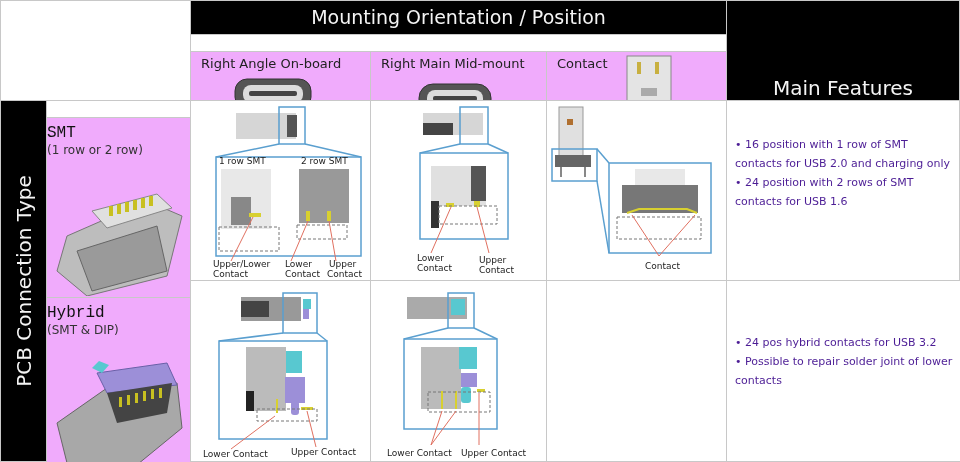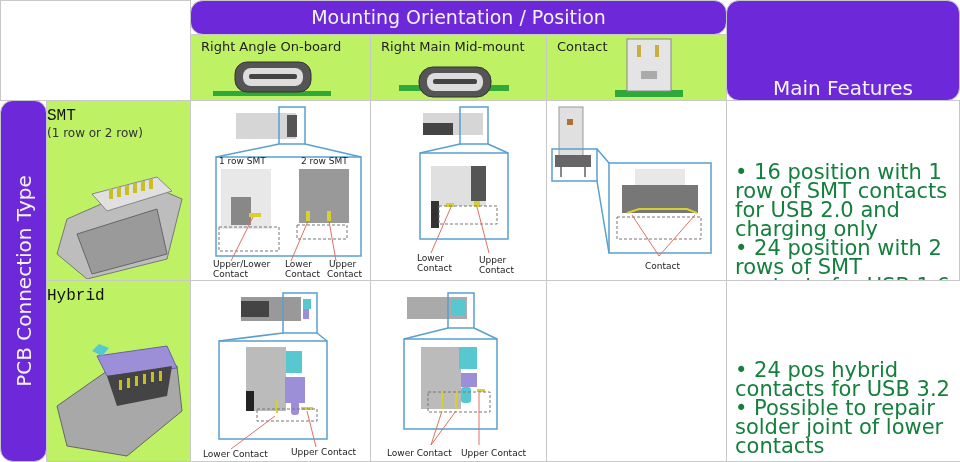--- a/index.html
+++ b/index.html
@@ -1,27 +1,27 @@
 <!DOCTYPE html>
 <html><head>
 <meta charset="utf-8">
 <style>
   * { box-sizing: border-box; margin: 0; padding: 0; }
   body { width: 960px; height: 462px; background: #ffffff; font-family: "DejaVu Sans", sans-serif; overflow: hidden; position: relative; color: #222; }
   .cell { position: absolute; border: 1px solid #c8c8c8; overflow: hidden; }
-  .dark { background: #6d28d9; color: #f4f4f4; border-radius: 13px; }
-  .light { background: #bef264; }
+  .dark { background: #000000; color: #f4f4f4; }
+  .light { background: #f0abfc; margin-top: 17px; }
   .white { background: #ffffff; }
   .hdr-title { font-size: 19px; text-align: center; line-height: 33px; }
   .sub-lbl { position: absolute; left: 10px; top: 4px; font-size: 13px; color: #222; white-space: nowrap; }
   .feat-hdr { display: flex; align-items: flex-end; justify-content: center; font-size: 20px; }
   .vert-lbl { position: absolute; left: 50%; top: 50%; transform: translate(-50%,-50%) rotate(-90deg); font-size: 20px; white-space: nowrap; color: #f4f4f4; }
   .type-name { font-size: 16px; margin-top: 6px; color: #111; font-family: Liberation Mono, monospace; }
   .type-sub { text-align: left; font-size: 12px; color: #333; margin-top: 1px; }
-  .feat-text { position: absolute; left: 8px; right: 6px; font-size: 21px; line-height: 19px; color: #15803d; margin-top: 28px; }
+  .feat-text { position: absolute; left: 8px; right: 6px; font-size: 11px; line-height: 19px; color: #4c1d95; }
   .feat-text div { margin: 0; }
   svg { position: absolute; }
   .clbl { font-family: "DejaVu Sans", sans-serif; font-size: 9px; fill: #222; }
 </style>
 </head>
 <body>
 
 <div class="cell white" style="left:0;top:0;width:191px;height:101px;"></div>
 
 <div class="cell dark hdr-title" style="left:190px;top:0;width:537px;height:35px;">
@@ -159,20 +159,21 @@
 
 <div class="cell white" style="left:726px;top:100px;width:234px;height:181px;">
   <div class="feat-text" style="top:34px;">
     <div>• 16 position with 1 row of SMT contacts for USB 2.0 and charging only</div>
     <div>• 24 position with 2 rows of SMT contacts for USB 1.6</div>
   </div>
 </div>
 
 <div class="cell light" style="left:46px;top:280px;width:157px;height:182px;">
   <div class="type-name">Hybrid</div>
+  <div class="type-sub">(SMT &amp; DIP)</div>
   <svg width="145" height="125" viewBox="0 0 145 125" style="left:0;top:55px;">
     <polygon points="10,70 60,35 130,30 135,75 80,120 20,110" fill="#a8a8a8" stroke="#666"></polygon>
     <polygon points="50,20 120,10 130,32 60,40" fill="#9c8fd8" stroke="#6a60a8"></polygon>
     <polygon points="45,15 52,8 62,12 55,20" fill="#58c8d0"></polygon>
     <polygon points="60,40 125,30 120,60 70,70" fill="#444"></polygon>
     <g fill="#c8c020">
       <rect x="72" y="44" width="3" height="10"></rect>
         <rect x="80" y="42" width="3" height="10"></rect>
         <rect x="88" y="40" width="3" height="10"></rect>
         <rect x="96" y="38" width="3" height="10"></rect>

